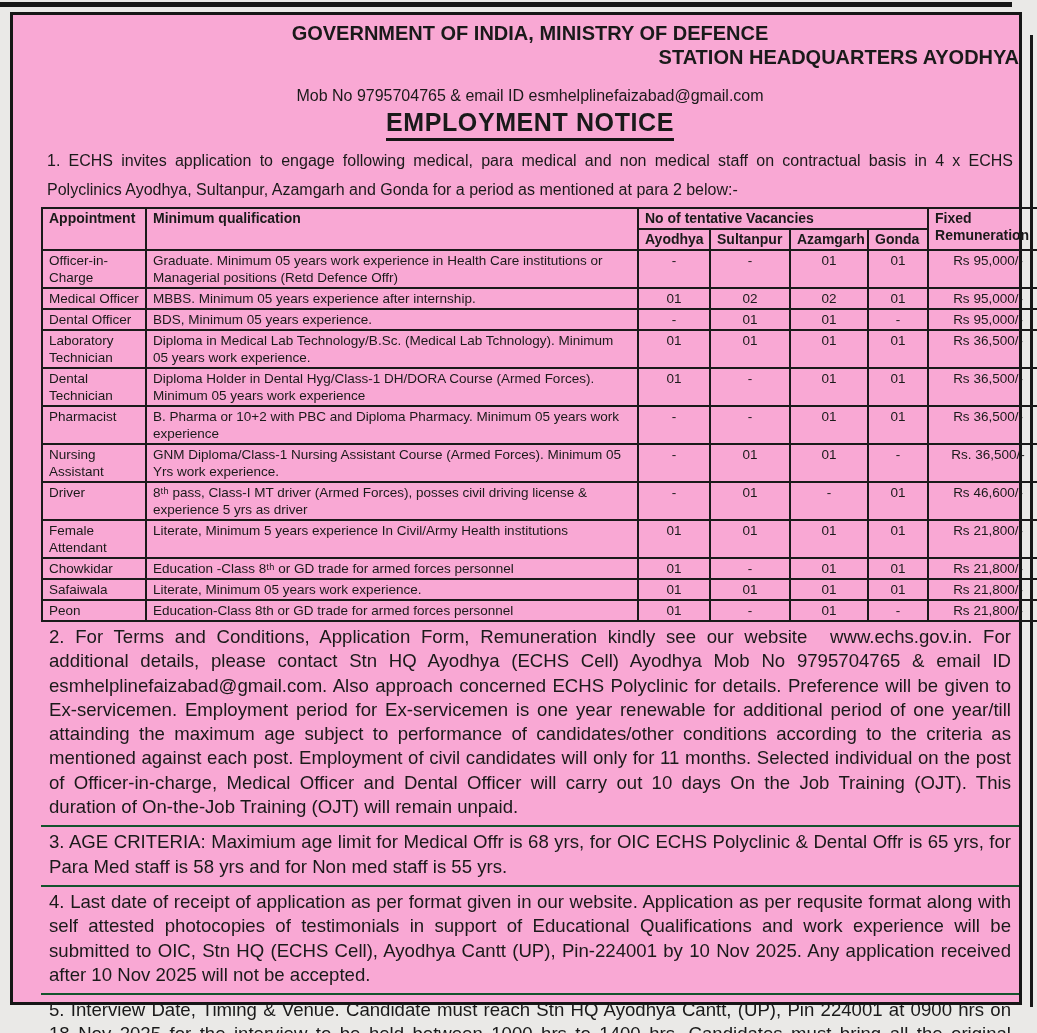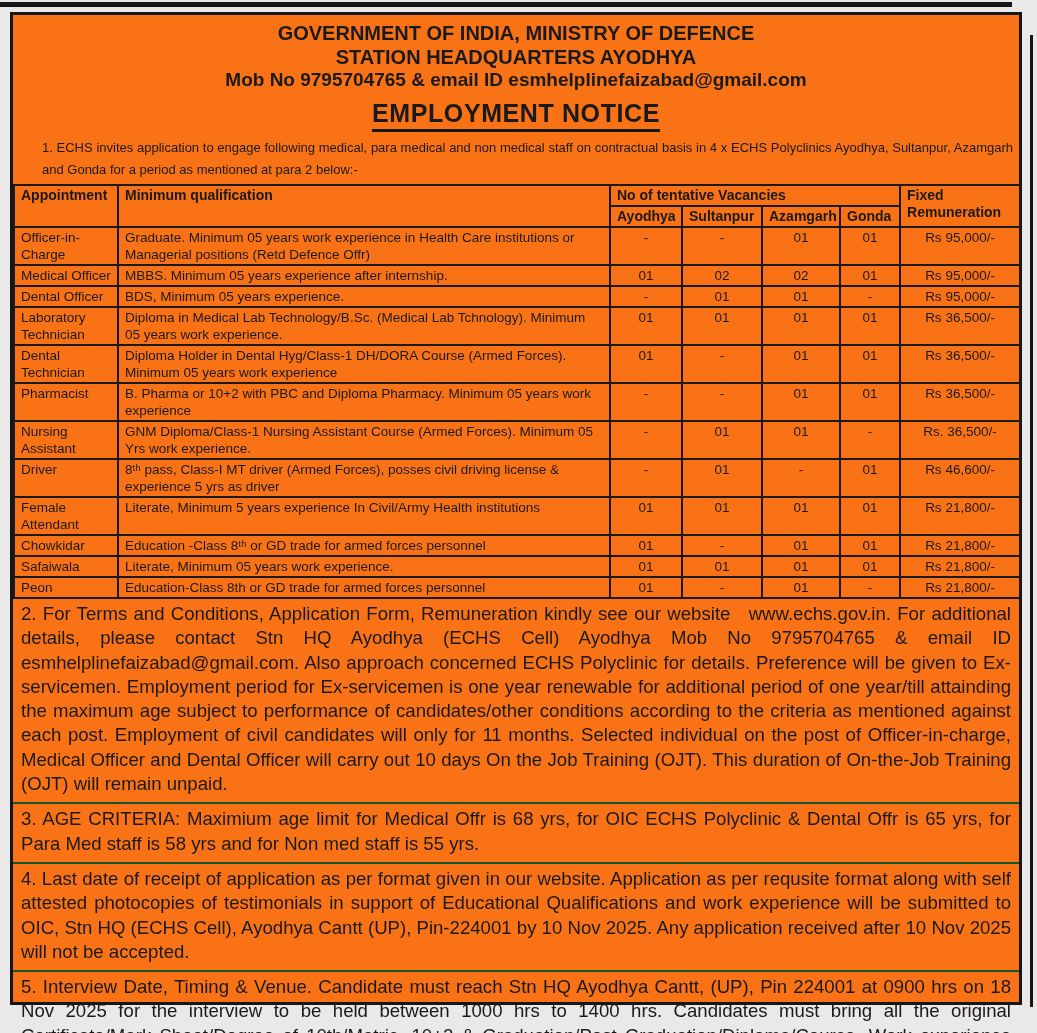--- a/index.html
+++ b/index.html
@@ -8,35 +8,35 @@
     width:1037px;height:1033px;position:relative;overflow:hidden;
     background:#eae9e7;
     font-family:"Liberation Sans","DejaVu Sans",sans-serif;
     color:#1a1a1a;
     -webkit-font-smoothing:antialiased;
   }
   .top-strip{position:absolute;left:0;top:2px;width:1012px;height:5px;background:#171717;}
   .outer-col-line{position:absolute;left:1030px;top:35px;width:3px;height:972px;background:#171717;}
   .doc{
     position:absolute;left:10px;top:12px;width:1012px;height:993px;
-    background:#f97316;border:3px solid #161616;box-sizing:border-box;
+    background:#f9a8d4;border:3px solid #161616;box-sizing:border-box;padding-left:28px;
   }
   
   .doc-header{text-align:center;padding-top:6px;}
   .h-org{font-size:20px;font-weight:bold;line-height:24px;}
   .h-scheme{font-size:23px;font-weight:bold;line-height:27px;letter-spacing:0.2px;}
-  .h-station{font-size:20px;font-weight:bold;line-height:24px;}
-  .h-contact{font-size:19px;font-weight:bold;line-height:18px;margin-top:2px;}
-  .h-notice{margin:10px 0 4px;}
+  .h-station{font-size:20px;font-weight:bold;line-height:24px;text-align:right;}
+  .h-contact{font-size:16px;font-weight:normal;line-height:18px;margin-top:18px;}
+  .h-notice{margin:3px 0 4px;}
   .h-notice span{
     display:inline-block;font-size:25px;font-weight:bold;letter-spacing:0.6px;
     border-bottom:3px solid #161616;padding-bottom:1px;
   }
   
-  .intro{font-size:13px;line-height:22px;text-align:justify;padding:1px 6px 3px;margin-left:23px;}
+  .intro{font-size:16px;line-height:29px;text-align:justify;padding:1px 6px 3px;}
   
   table.vac{width:100%;border-collapse:collapse;table-layout:fixed;font-size:13.5px;}
   table.vac th,table.vac td{
     border:2px solid #1a1a1a;padding:1px 6px;vertical-align:top;line-height:17px;
     overflow:hidden;
   }
   table.vac th{font-size:14px;text-align:left;margin-top:38px;}
   th.group,th.loc{text-align:center;border-radius:7px;}
   th.remun{text-align:center;vertical-align:middle;line-height:18px;}
   td.num,td.rem{text-align:center;}

